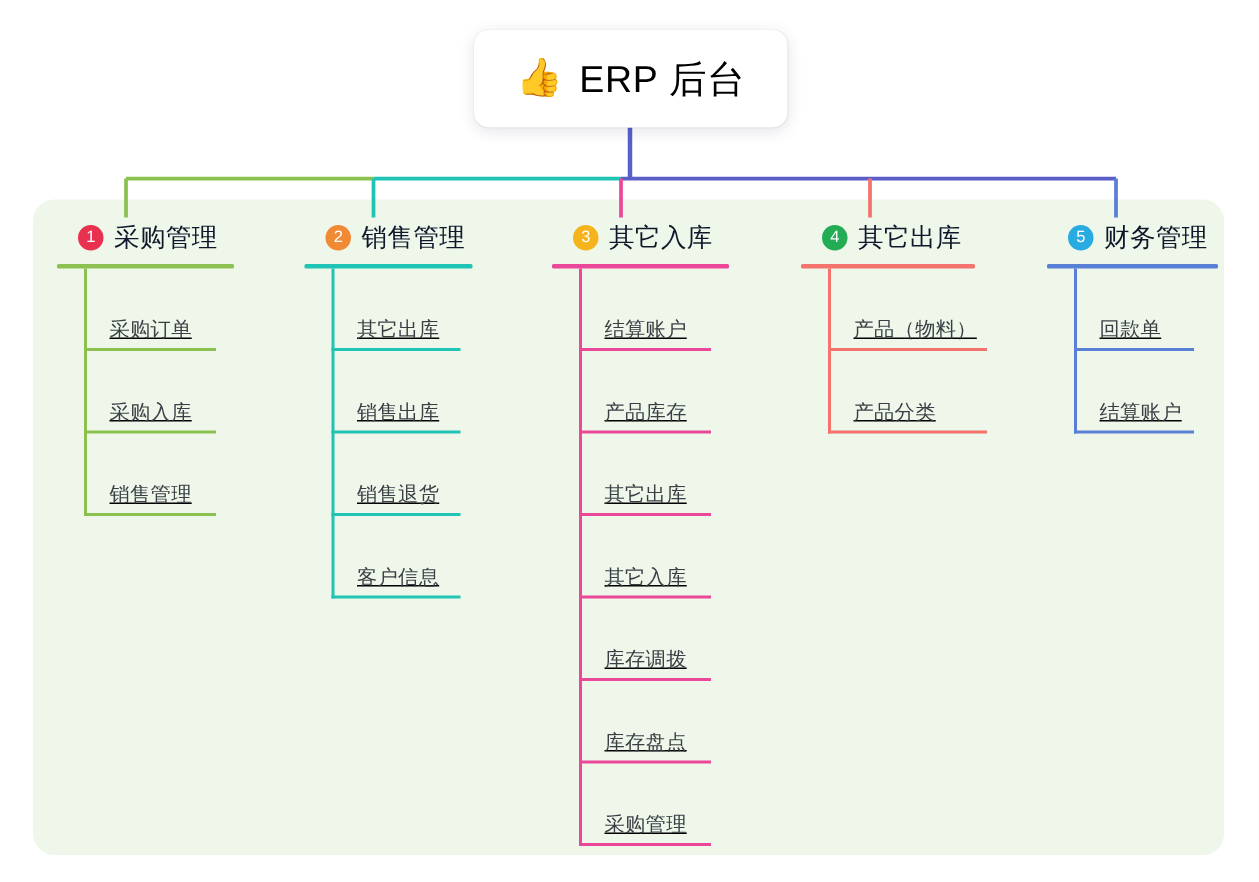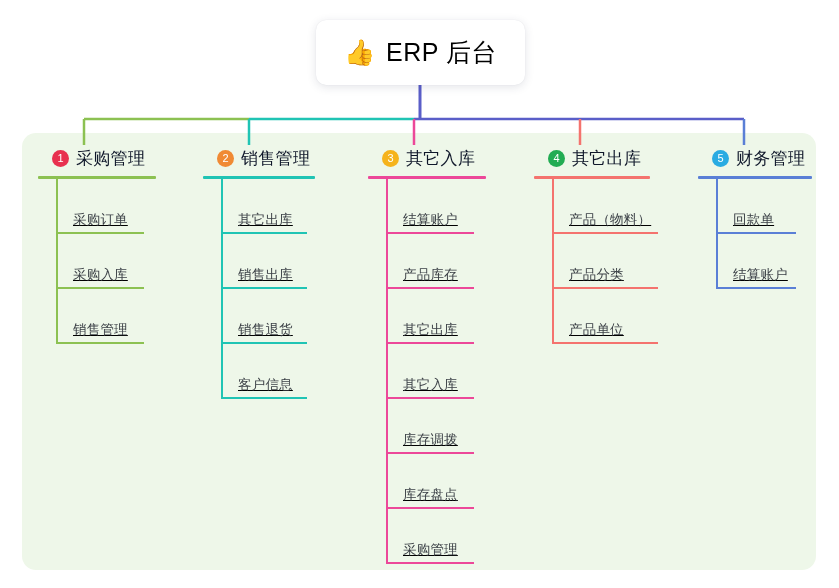--- a/index.html
+++ b/index.html
@@ -262,24 +262,20 @@
         <div class="leaves">
           <div class="spine" style="background: rgb(244, 115, 110);"></div>
           <div class="leaf">
             <span class="leaf-text">产品（物料）</span>
             <div class="leaf-rule" style="background: rgb(244, 115, 110); width: 106px;"></div>
           </div>
           <div class="leaf">
             <span class="leaf-text">产品分类</span>
             <div class="leaf-rule" style="background: rgb(244, 115, 110); width: 106px;"></div>
           </div>
-          <div class="leaf">
-            <span class="leaf-text">产品单位</span>
-            <div class="leaf-rule" style="background: rgb(244, 115, 110); width: 106px;"></div>
-          </div>
         </div>
       </div>
       <div class="branch" style="left: 698px; width: 140px;">
         <div class="branch-head">
           <span class="badge" style="background: rgb(41, 171, 226);">5</span>
           <span class="branch-title">财务管理</span>
         </div>
         <div class="branch-rule" style="background: rgb(90, 127, 214); width: 114px;"></div>
         <div class="leaves">
           <div class="spine" style="background: rgb(90, 127, 214);"></div>

